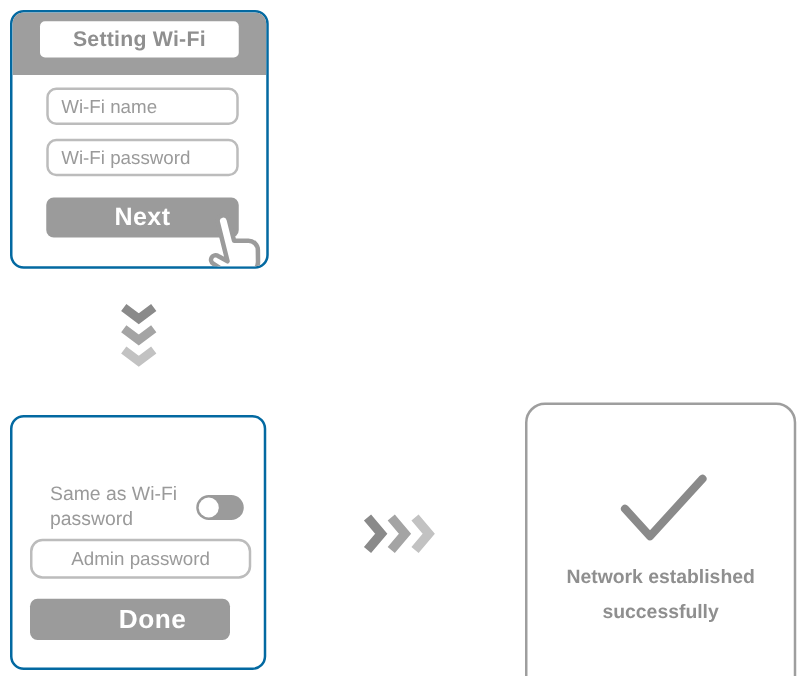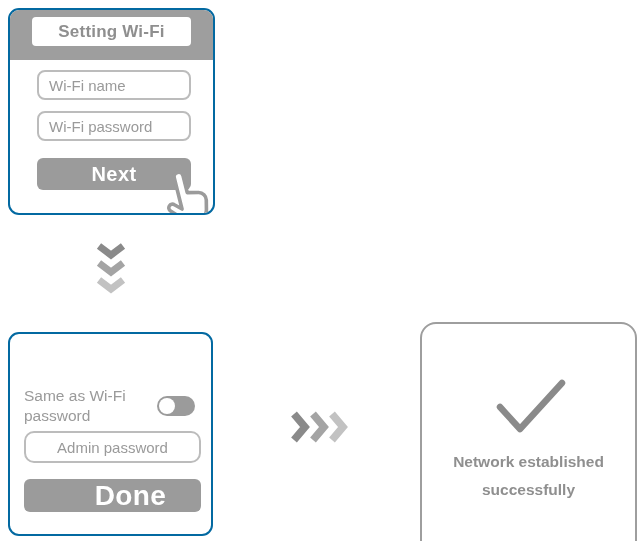--- a/index.html
+++ b/index.html
@@ -80,42 +80,42 @@
   #arrow-down { left: 96px; top: 243px; width: 30px; height: 53px; }
   #arrow-right { left: 291px; top: 411px; width: 58px; height: 34px; }
 
   
   #admin-card { left: 8px; top: 332px; width: 205px; height: 204px; }
   #admin-card .card-header { height: 38px; }
   #admin-card .title-box { left: 11px; right: 11px; top: 5px; height: 28px; font-size: 17px; }
 
   .toggle-row-label {
     position: absolute;
-    left: 14px; top: 52px; width: 126px;
+    left: 30px; top: 52px; width: 126px;
     font-size: 15.5px; line-height: 20px;
     color: #9a9a9a;
   }
   .toggle {
     position: absolute;
     left: 147px; top: 62px;
     width: 38px; height: 20px;
     background: #9b9b9b;
     border-radius: 10px;
     cursor: pointer;
   }
   .toggle-knob {
     position: absolute; left: 2px; top: 2px;
     width: 16px; height: 16px;
     background: #ffffff; border-radius: 50%;
   }
   #admin-pass-field {
     left: 14px; top: 97px; width: 177px; height: 32px;
     border-radius: 10px; text-align: center;
   }
-  #done-btn { left: 14px; top: 145px; width: 177px; height: 33px; font-size: 28px; padding-left: 36px; }
+  #done-btn { left: 14px; top: 145px; width: 160px; height: 33px; font-size: 21px; padding-left: 36px; }
 
   
   #success-card {
     left: 420px; top: 322px; width: 217px; height: 252px;
     border: 2px solid #9e9e9e; border-radius: 16px;
   }
   .check-icon { position: absolute; left: 72px; top: 54px; width: 74px; height: 58px; }
   .success-msg {
     position: absolute;
     left: 0; right: 0; top: 124px;

